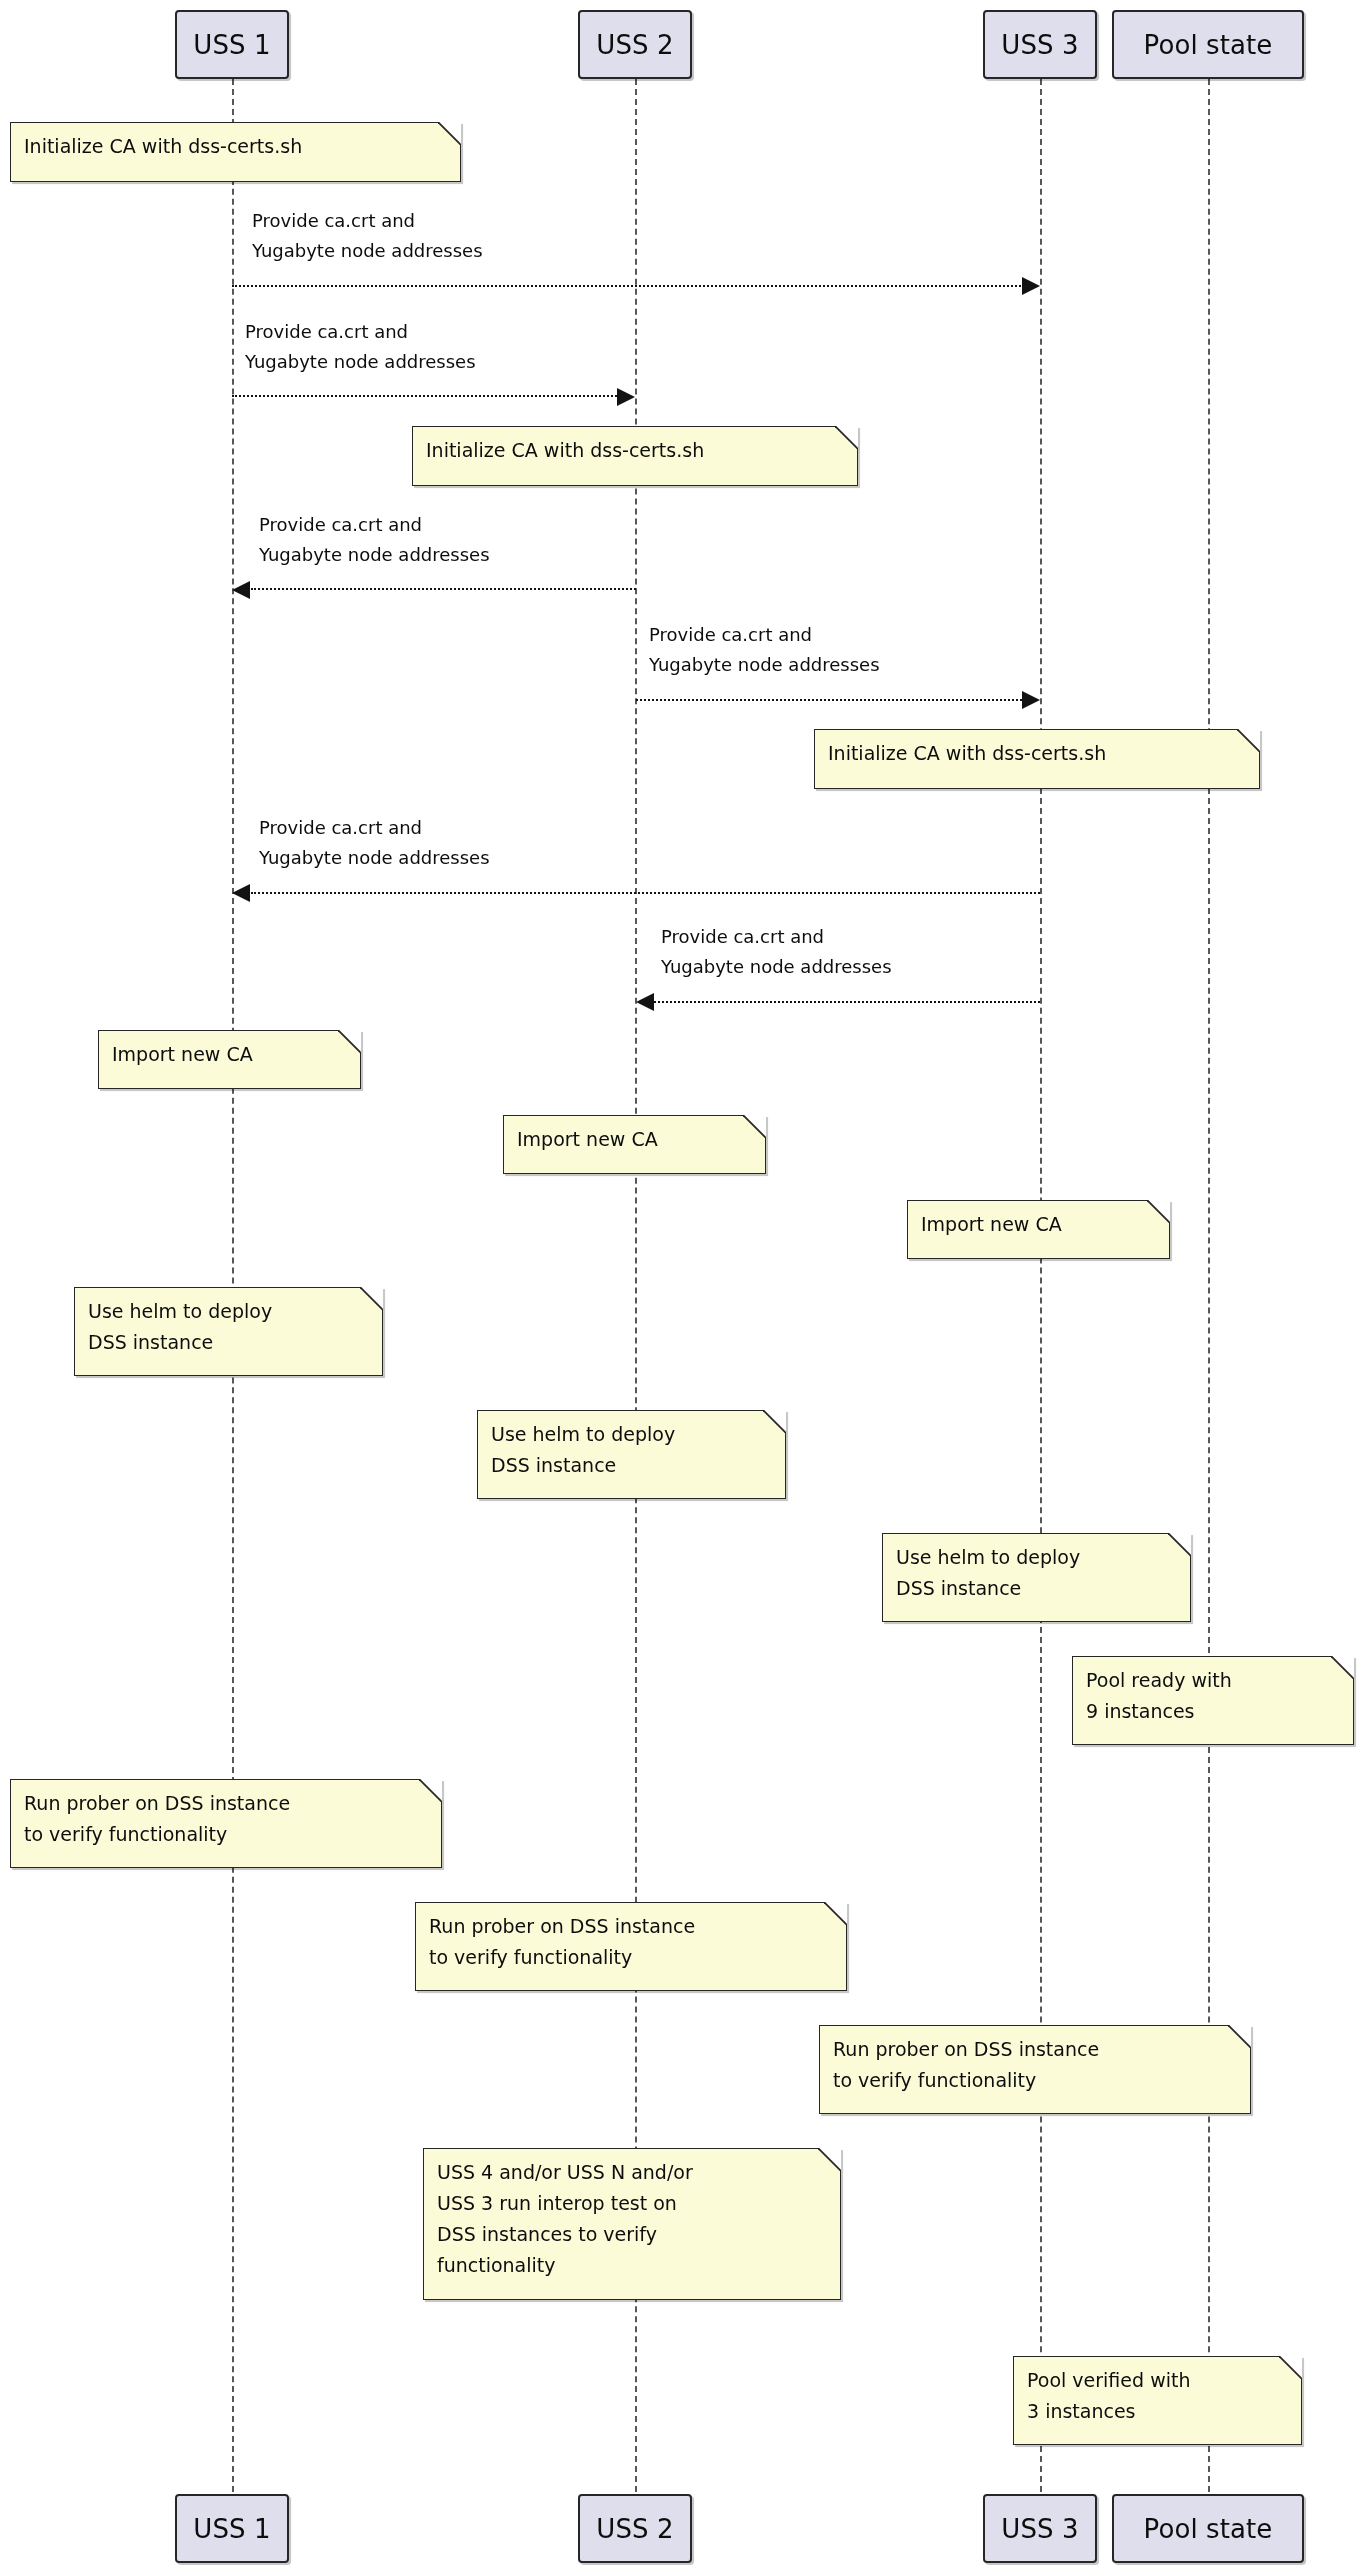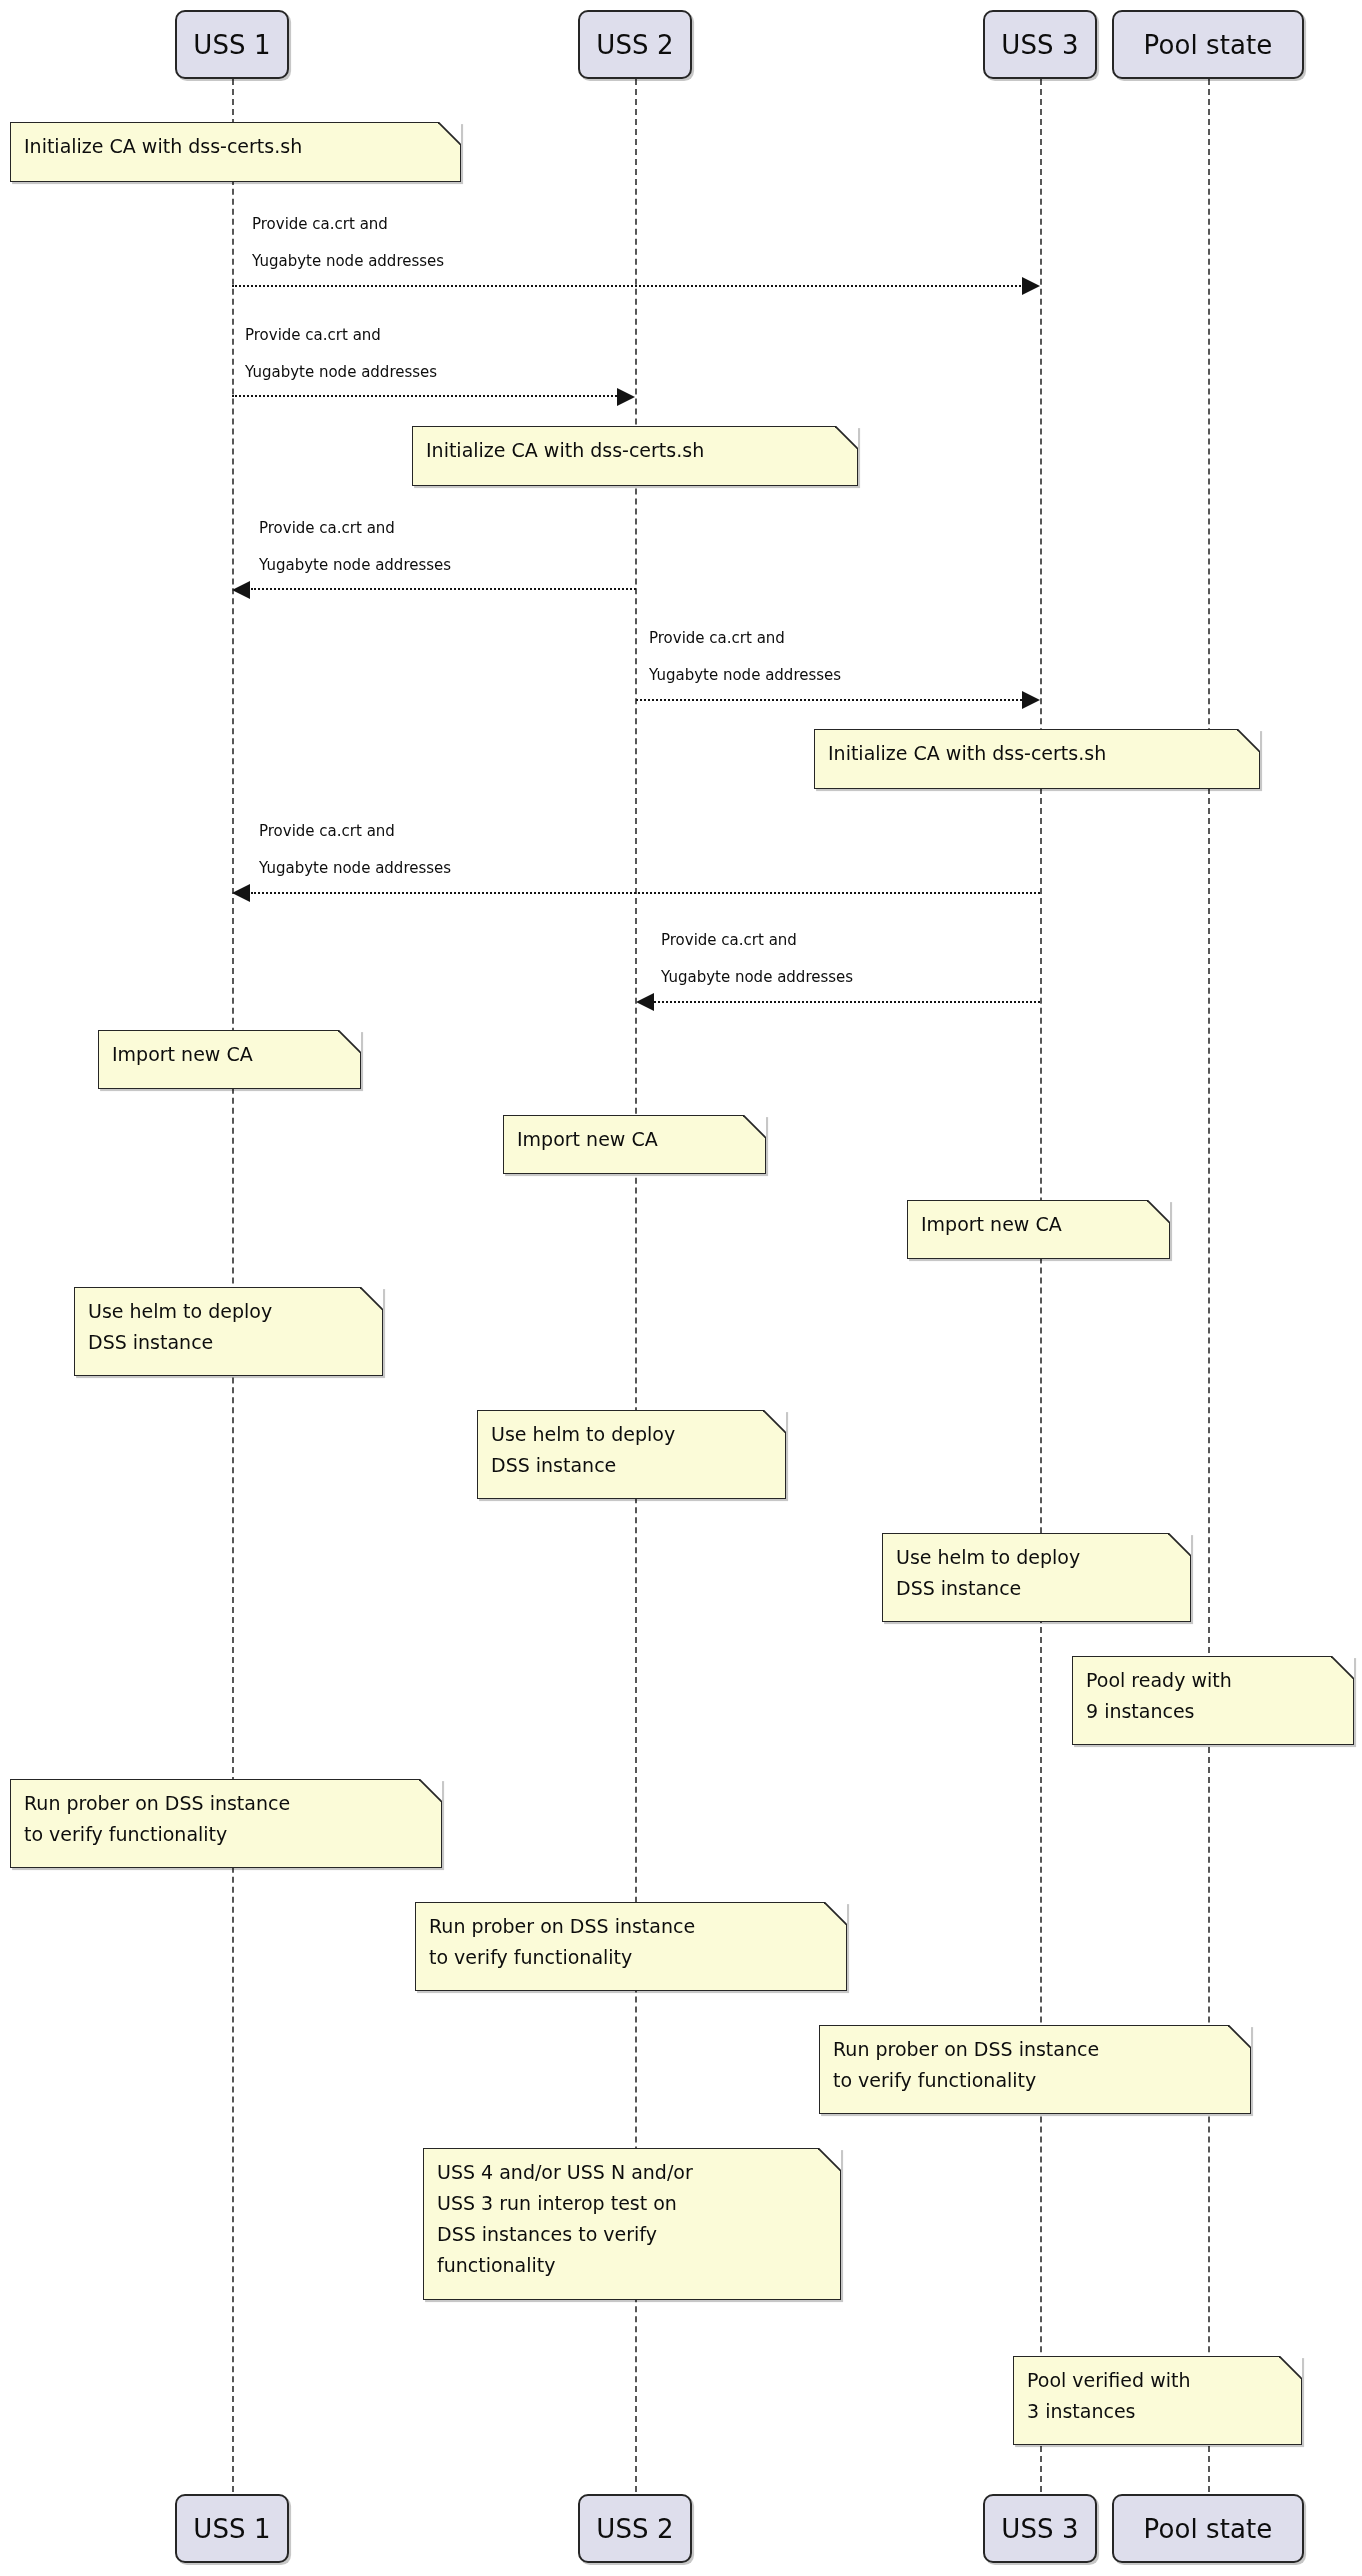--- a/index.html
+++ b/index.html
@@ -24,21 +24,21 @@
     width: 0;
     border-left: 2.1px dashed #3a3a3a;
     opacity: .85;
   }
   
   .participant {
     position: absolute;
     box-sizing: border-box;
     background: #DEDEEC;
     border: 2.1px solid #262626;
-    border-radius: 10px;
+    border-radius: 4px;
     display: flex;
     align-items: center;
     justify-content: center;
     box-shadow: 2.1px 2.1px 0 rgba(0,0,0,.22);
   }
   .participant .plabel {
     font-family: "DejaVu Sans", sans-serif;
     font-size: 26px;
     color: #0d0d0d;
     white-space: nowrap;
@@ -88,22 +88,22 @@
     border-left: 18.6px solid #131313;
   }
   .arrowhead.left {
     border-top: 9.3px solid transparent;
     border-bottom: 9.3px solid transparent;
     border-right: 18.6px solid #131313;
   }
   .msglabel {
     position: absolute;
     font-family: "DejaVu Sans", sans-serif;
-    font-size: 15px;
-    line-height: 37px;
+    font-size: 18px;
+    line-height: 30px;
     color: #0d0d0d;
     white-space: pre-line;
     text-align: left;
   }
 </style>
 </head>
 <body>
 
 <div id="diagram">
 

